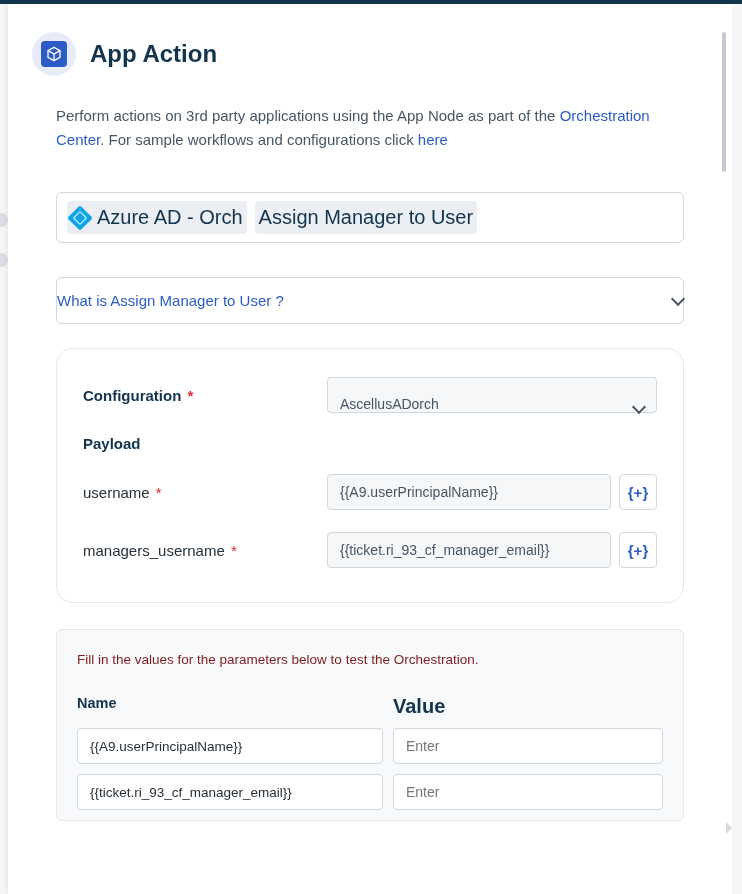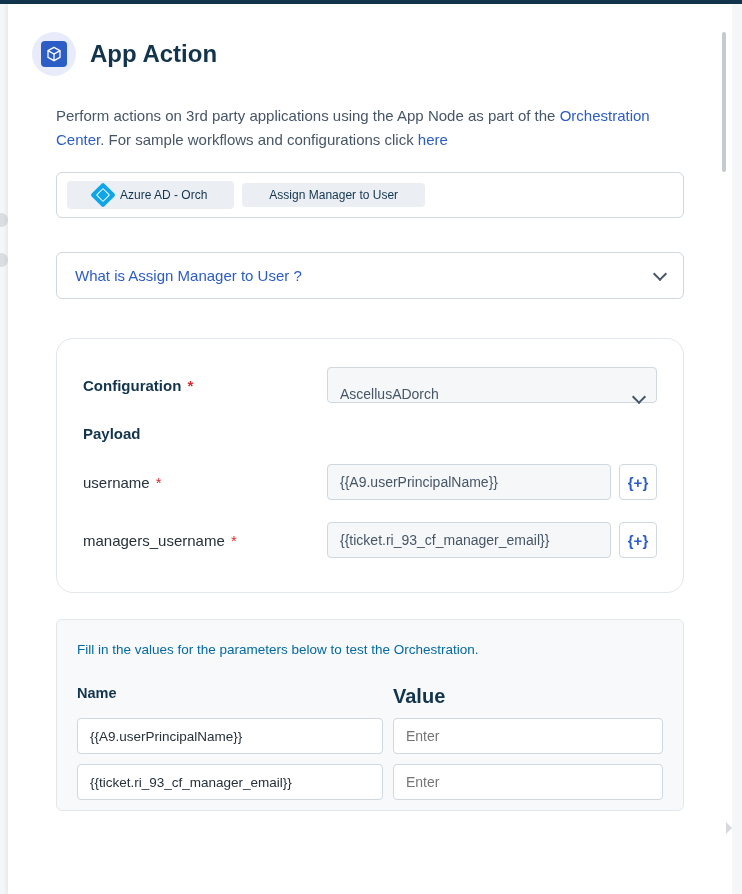--- a/index.html
+++ b/index.html
@@ -59,38 +59,38 @@
   }
   .header-title {
     font-size: 24px;
     font-weight: 600;
     color: #12344d;
   }
   .desc {
     color: #475667;
     font-size: 15px;
     line-height: 1.6;
-    margin-bottom: 20px;
+    margin-bottom: 40px;
   }
   .desc a { color: #2c5cc5; text-decoration: none; }
   .pill-row {
     border: 1px solid #cfd7df;
     border-radius: 6px;
     padding: 8px 10px;
     display: flex;
     gap: 8px;
     align-items: center;
     margin-bottom: 34px;
   }
   .pill {
     background: #ebeff3;
     border-radius: 4px;
-    padding: 5px 27px;
-    color: #12344d;
-    font-size: 12px;
+    padding: 5px 4px;
+    color: #12344d;
+    font-size: 20px;
     display: inline-flex;
     align-items: center;
     gap: 8px;
   }
   .app-icon {
     width: 18px; height: 18px;
     background: #0ea5e9;
     transform: rotate(45deg);
     display: inline-block;
     border-radius: 2px;
@@ -99,25 +99,25 @@
   .app-icon::after{
     content:"";
     position:absolute;
     inset:4px;
     border:1px solid #fff;
     border-radius:1px;
   }
   .accordion {
     border: 1px solid #cfd7df;
     border-radius: 6px;
-    padding: 14px 18px;
+    padding: 14px 0;
     display: flex;
     justify-content: space-between;
     align-items: center;
-    margin-bottom: 39px;
+    margin-bottom: 24px;
     cursor: pointer;
   }
   .accordion-title {
     color: #2c5cc5;
     font-size: 15px;
     font-weight: 500;
   }
   .chevron {
     width: 10px; height: 10px;
     border-right: 2px solid #475667;
@@ -203,21 +203,21 @@
     padding: 22px 20px 0 20px;
   }
   .test-title {
     font-size: 16px;
     font-weight: 600;
     color: #12344d;
     margin-bottom: 6px;
   }
   .test-sub {
     font-size: 13.5px;
-    color: #0369a1;
+    color: #7f1d1d;
     margin-bottom: 28px;
   }
   .table-head {
     display: flex;
     margin-bottom: 10px;
   }
   .col-name { width: 316px; font-weight:600; color:#12344d; font-size:14.5px;}
   .col-value { flex:1; font-weight:600; color:#12344d; font-size:20px;}
   .table-row {
     display: flex;

